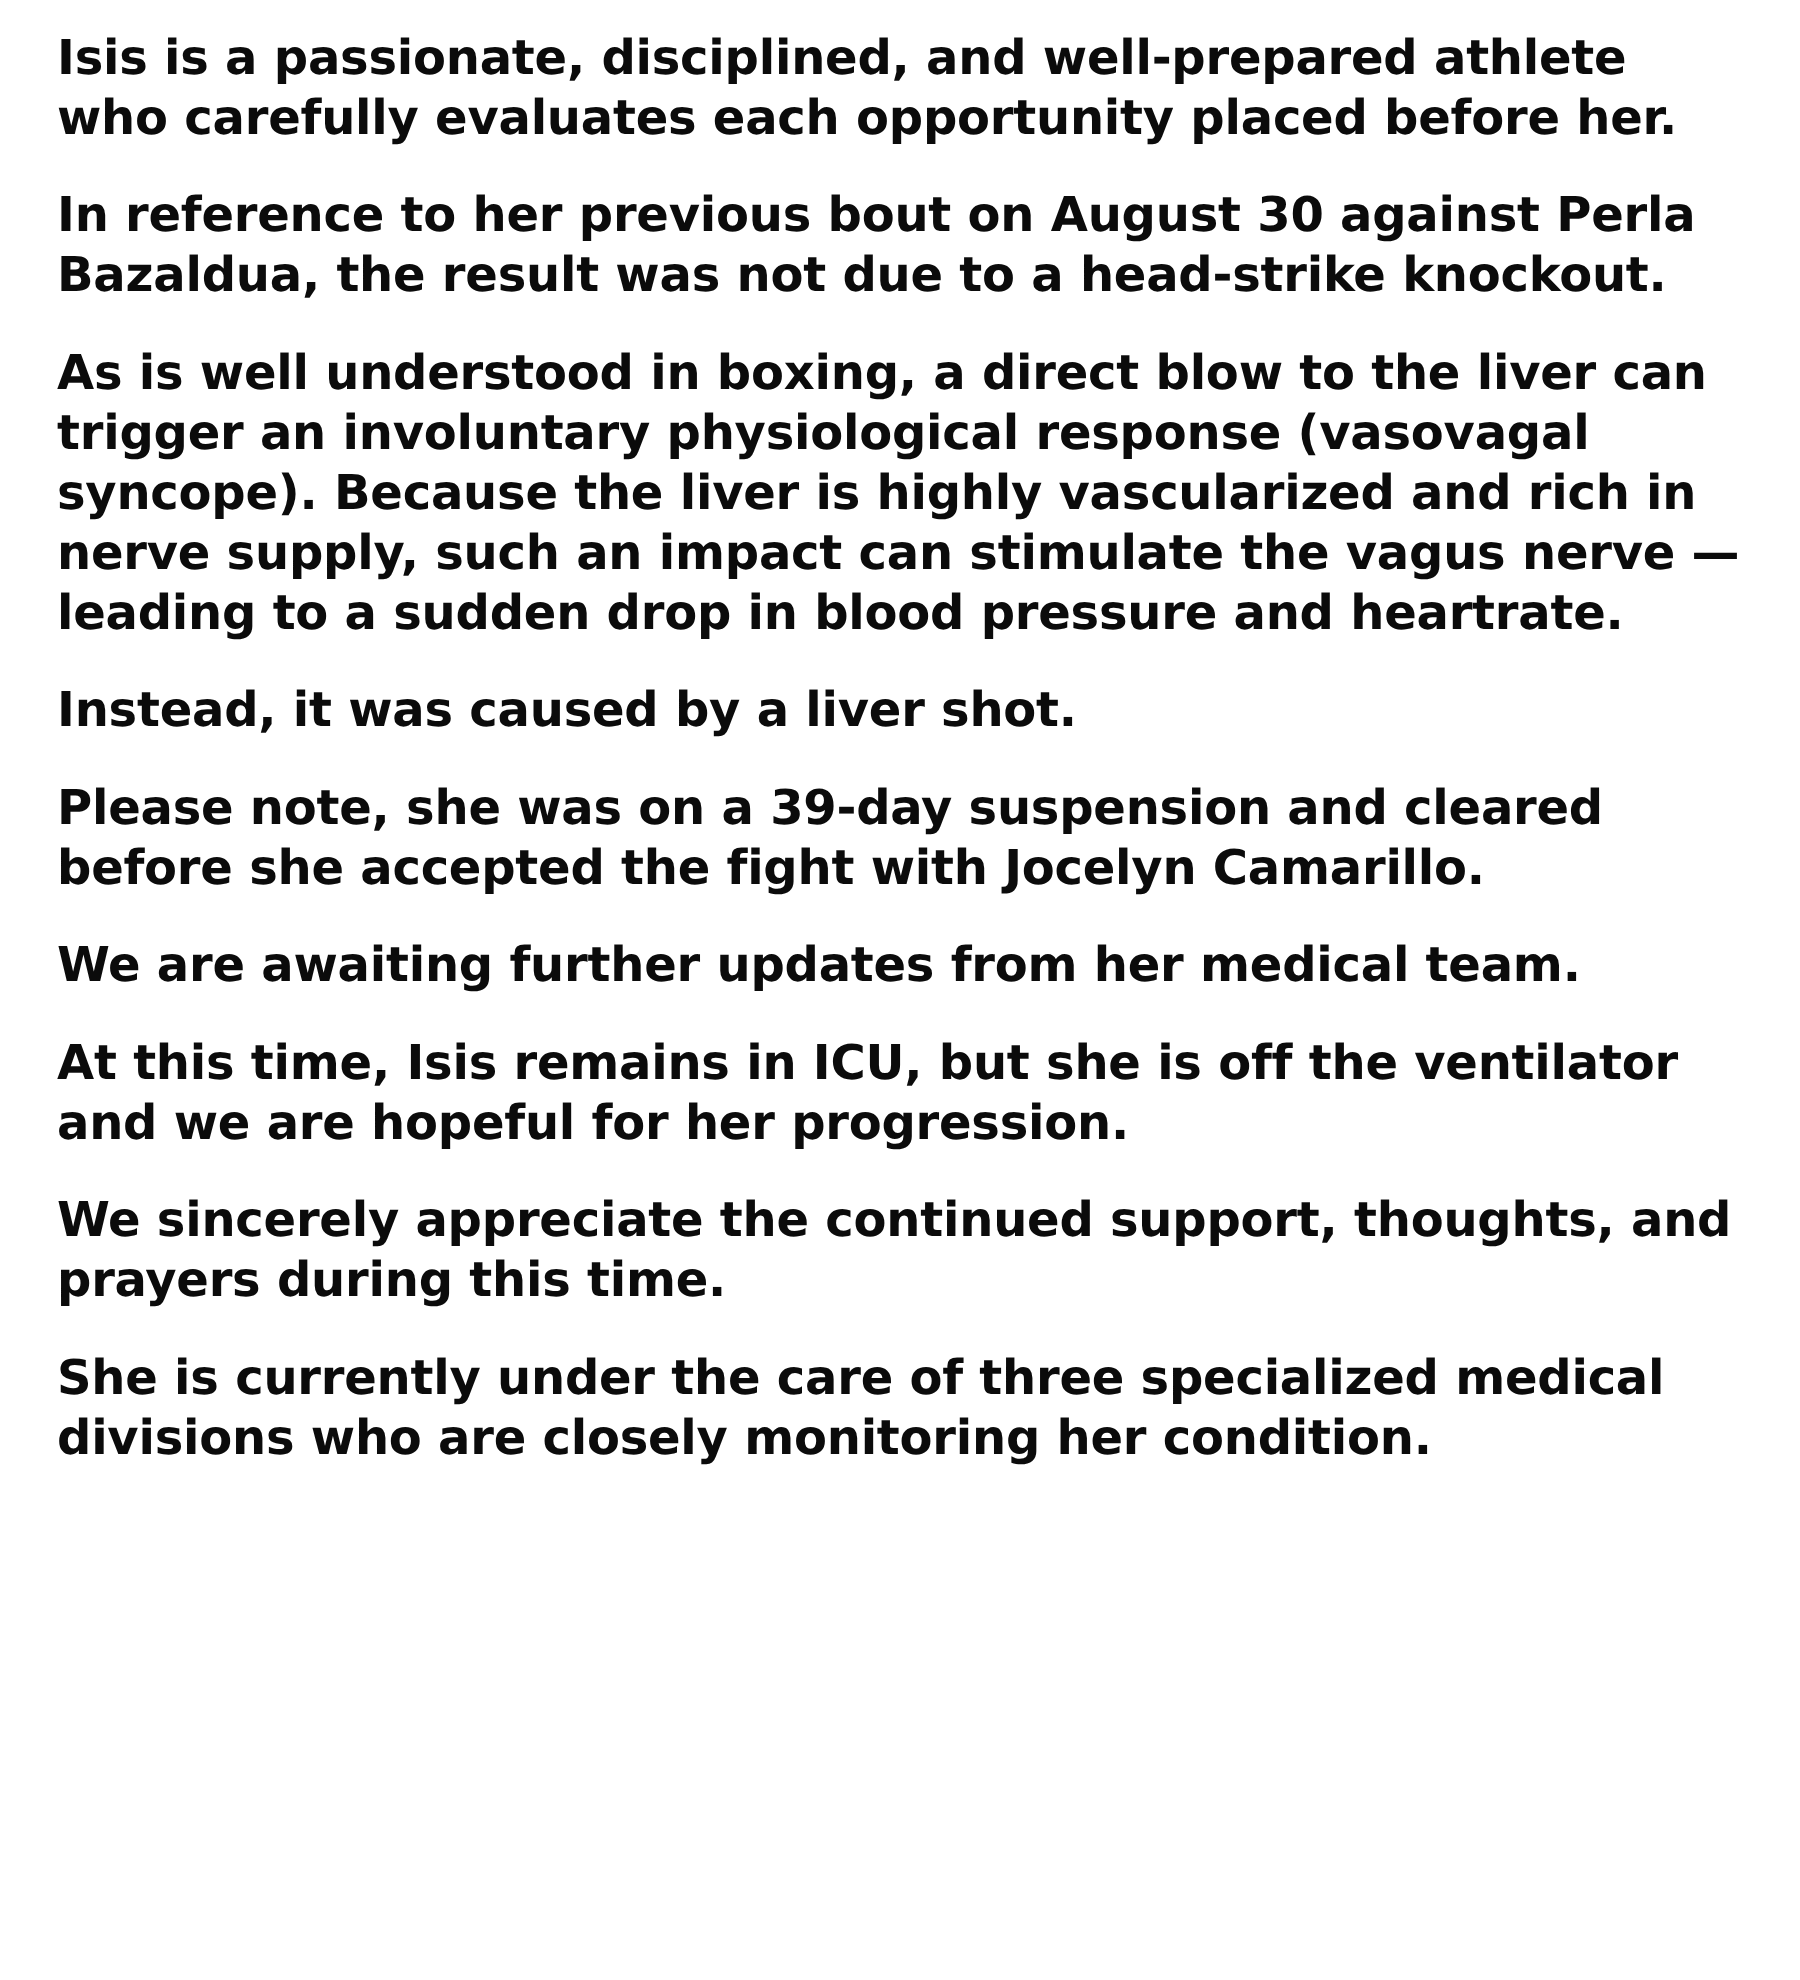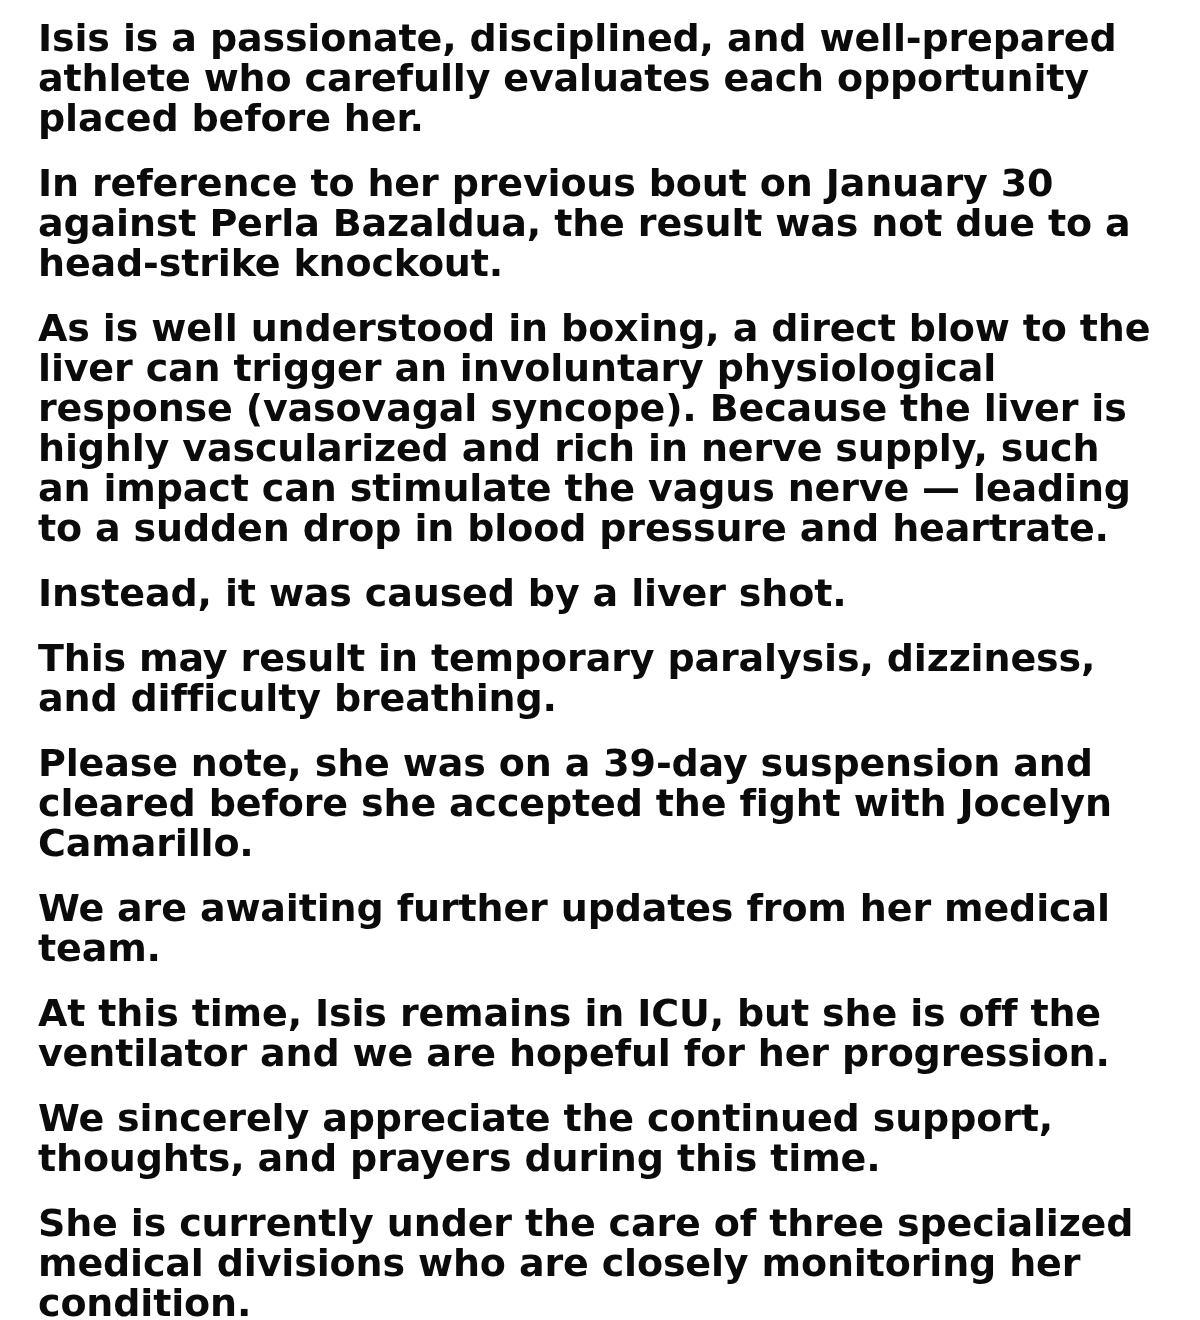--- a/index.html
+++ b/index.html
@@ -17,21 +17,21 @@
     box-sizing: border-box;
     width: 1200px;
     height: 1320px;
     background: #ffffff;
     padding: 18px 38px 0 38px;
   }
   .statement-paragraph {
     margin: 0 0 25px 0;
     font-family: "DejaVu Sans", sans-serif;
     font-weight: bold;
-    font-size: 38px;
+    font-size: 32px;
     line-height: 40px;
     color: #0b0b0b;
     letter-spacing: -0.15px;
     text-align: left;
     word-spacing: 0px;
     white-space: pre-wrap;
   }
   .statement-paragraph:last-child {
     margin-bottom: 0;
   }
@@ -40,27 +40,26 @@
   }
 </style>
 </head>
 <body>
 
 <article id="statement-document">
 
   <p class="statement-paragraph">Isis is a passionate, disciplined, and well-prepared athlete who carefully evaluates each opportunity placed before her.</p>
 
 
-  <p class="statement-paragraph">In reference to her previous bout on January 30 against Perla Bazaldua, the result was not due to a head-strike knockout.</p>
+  <p class="statement-paragraph">In reference to her previous bout on August 30 against Perla Bazaldua, the result was not due to a head-strike knockout.</p>
 
   <p class="statement-paragraph">As is well understood in boxing, a direct blow to the liver can trigger an involuntary physiological response (vasovagal syncope). Because the liver is highly vascularized and rich in nerve supply, such an impact can stimulate the vagus nerve — leading to a sudden drop in blood pressure and heartrate.</p>
 
   <p class="statement-paragraph">Instead, it was caused by a liver shot.</p>
 
-  <p class="statement-paragraph">This may result in temporary paralysis, dizziness, and difficulty breathing.</p>
 
   <p class="statement-paragraph">Please note, she was on a 39-day suspension and cleared before she accepted the fight with Jocelyn Camarillo.</p>
 
   <p class="statement-paragraph">We are awaiting further updates from her medical team.</p>
 
   <p class="statement-paragraph">At this time, Isis remains in ICU, but she is off the ventilator and we are hopeful for her progression.</p>
 
   <p class="statement-paragraph">We sincerely appreciate the continued support, thoughts, and prayers during this time.</p>
 
   <p class="statement-paragraph">She is currently under the care of three specialized medical divisions who are closely monitoring her condition.</p>

